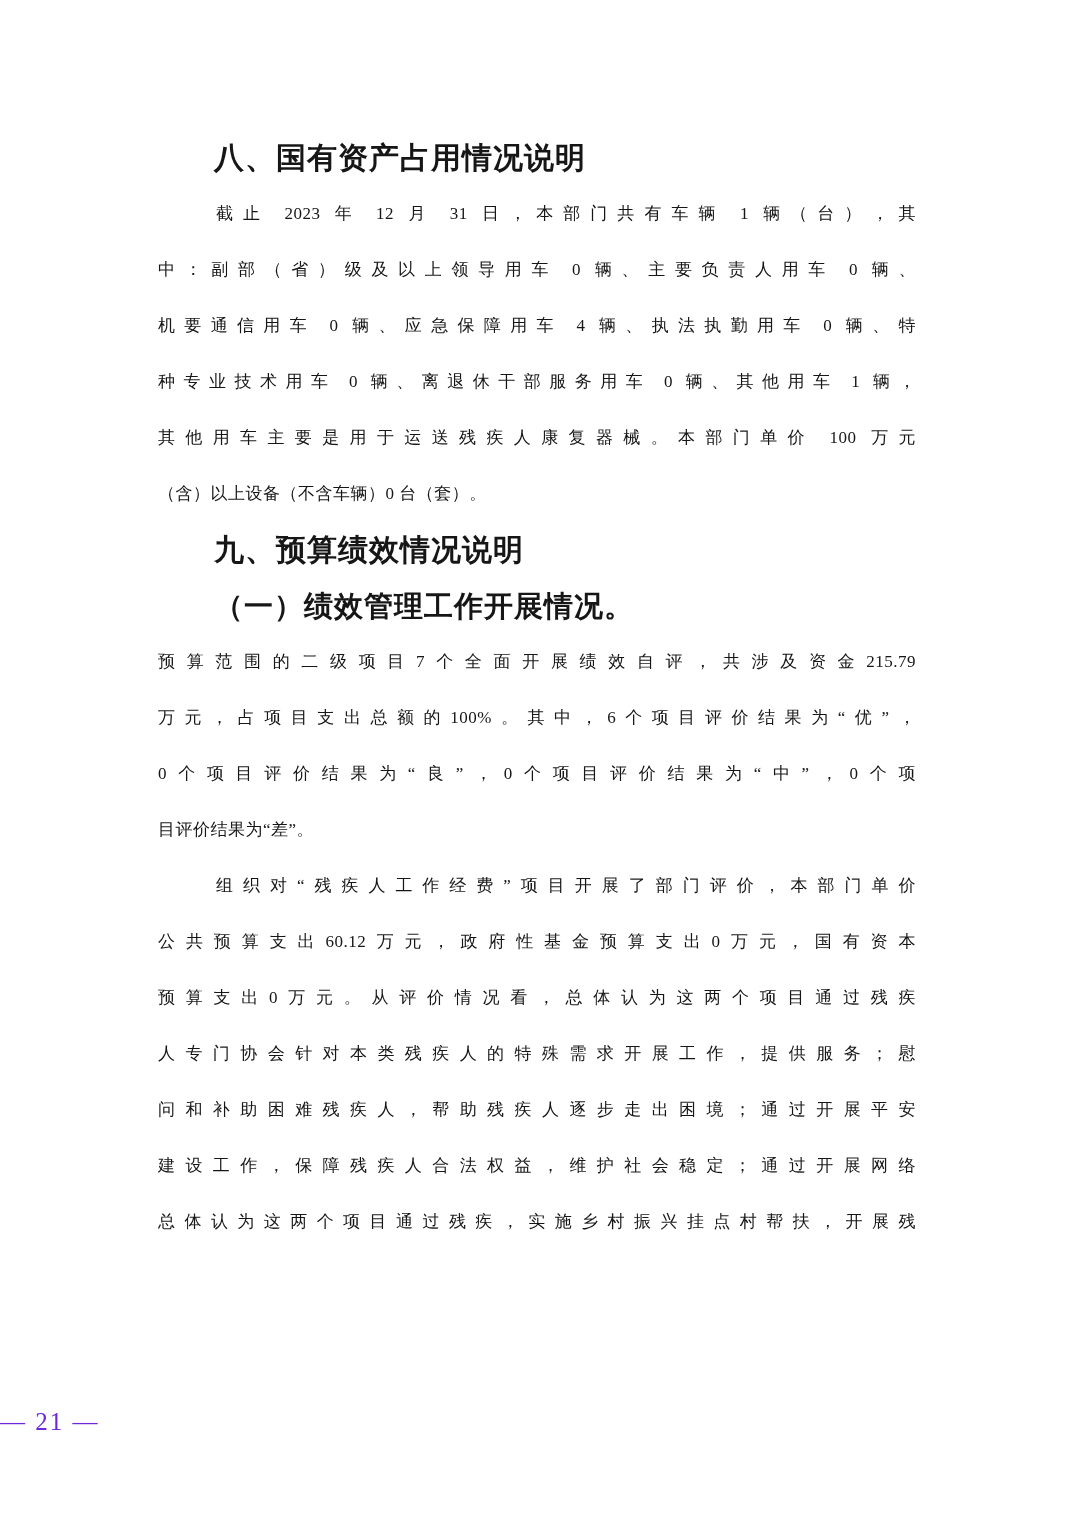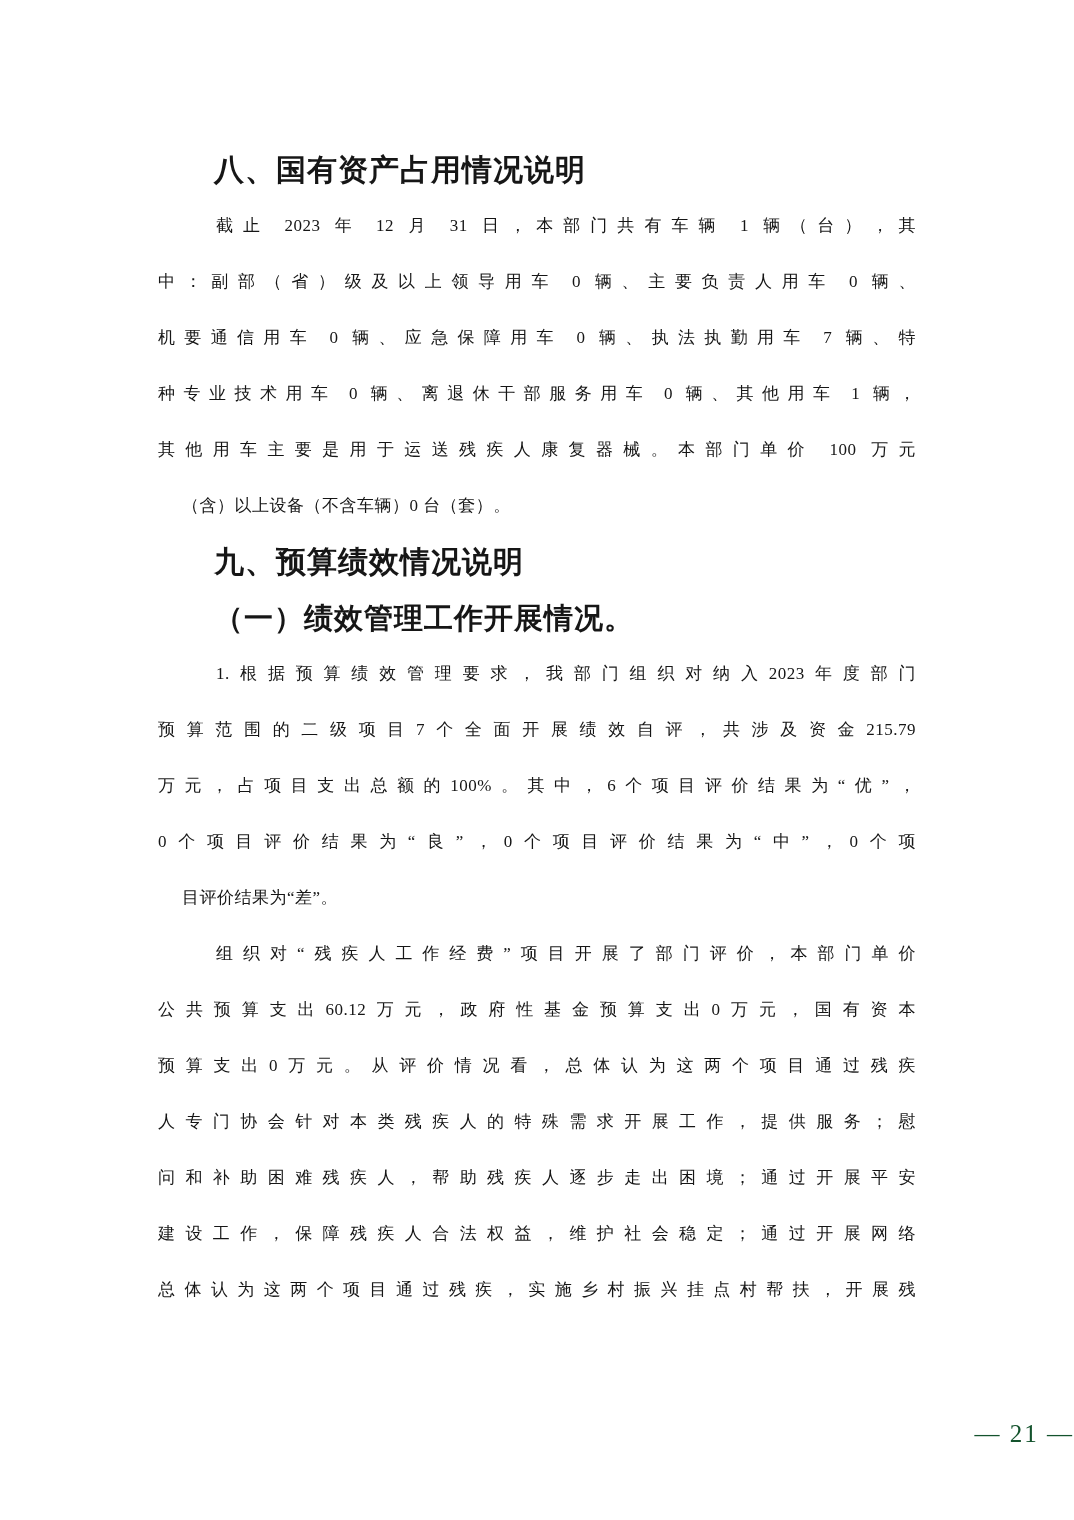--- a/index.html
+++ b/index.html
@@ -10,21 +10,21 @@
   body {
     width: 1074px;
     height: 1520px;
     position: relative;
     overflow: hidden;
     font-family: "Liberation Serif", "DejaVu Serif", serif;
     color: #161616;
   }
   .doc-page {
     position: absolute;
-    left: 0; top: 12px;
+    left: 0; top: 0;
     width: 1074px;
     height: 1368px;
     background: #ffffff;
   }
   .doc-body {
     position: absolute;
     left: 158px;
     top: 130px;
     width: 758px;
   }
@@ -40,21 +40,20 @@
     white-space: normal;
   }
   
   .line.first {
     text-indent: 58px;
   }
   
   .line.last {
     text-align: center;
     text-align-last: left;
-    margin-left: 24px;
   }
   
   .line.heading {
     font-weight: bold;
     font-size: 30px;
     text-indent: 56px;
     text-align: left;
     text-align-last: left;
     letter-spacing: 1px;
   }
@@ -65,43 +64,42 @@
     text-indent: 56px;
     text-align: right;
     text-align-last: left;
     letter-spacing: 1px;
   }
   .page-footer {
     position: absolute;
     left: 0;
     top: 1408px;
     width: 1074px;
-    text-align: right;
+    text-align: left;
     font-size: 25px;
     letter-spacing: 2px;
-    color: #14532d;
+    color: #6d28d9;
   }
 </style>
 </head>
 <body>
 
 <div class="doc-page">
 
   <div class="doc-body">
 
   <div class="line heading">八、国有资产占用情况说明</div>
       <div class="line first">截止 2023 年 12 月 31 日，本部门共有车辆 1 辆（台），其</div>
       <div class="line full">中：副部（省）级及以上领导用车 0 辆、主要负责人用车 0 辆、</div>
-      <div class="line full">机要通信用车 0 辆、应急保障用车 0 辆、执法执勤用车 7 辆、特</div>
+      <div class="line full">机要通信用车 0 辆、应急保障用车 4 辆、执法执勤用车 0 辆、特</div>
       <div class="line full">种专业技术用车 0 辆、离退休干部服务用车 0 辆、其他用车 1 辆，</div>
       <div class="line full">其他用车主要是用于运送残疾人康复器械。本部门单价 100 万元</div>
       <div class="line last">（含）以上设备（不含车辆）0 台（套）。</div>
       <div class="line heading">九、预算绩效情况说明</div>
       <div class="line subheading">（一）绩效管理工作开展情况。</div>
-      <div class="line first">1.根据预算绩效管理要求，我部门组织对纳入2023年度部门</div>
       <div class="line full">预算范围的二级项目7个全面开展绩效自评，共涉及资金215.79</div>
       <div class="line full">万元，占项目支出总额的100%。其中，6个项目评价结果为“优”，</div>
       <div class="line full">0个项目评价结果为“良”，0个项目评价结果为“中”，0个项</div>
       <div class="line last">目评价结果为“差”。</div>
       <div class="line first">组织对“残疾人工作经费”项目开展了部门评价，本部门单价</div>
       <div class="line full">公共预算支出60.12万元，政府性基金预算支出0万元，国有资本</div>
       <div class="line full">预算支出0万元。从评价情况看，总体认为这两个项目通过残疾</div>
       <div class="line full">人专门协会针对本类残疾人的特殊需求开展工作，提供服务；慰</div>
       <div class="line full">问和补助困难残疾人，帮助残疾人逐步走出困境；通过开展平安</div>
       <div class="line full">建设工作，保障残疾人合法权益，维护社会稳定；通过开展网络</div>

